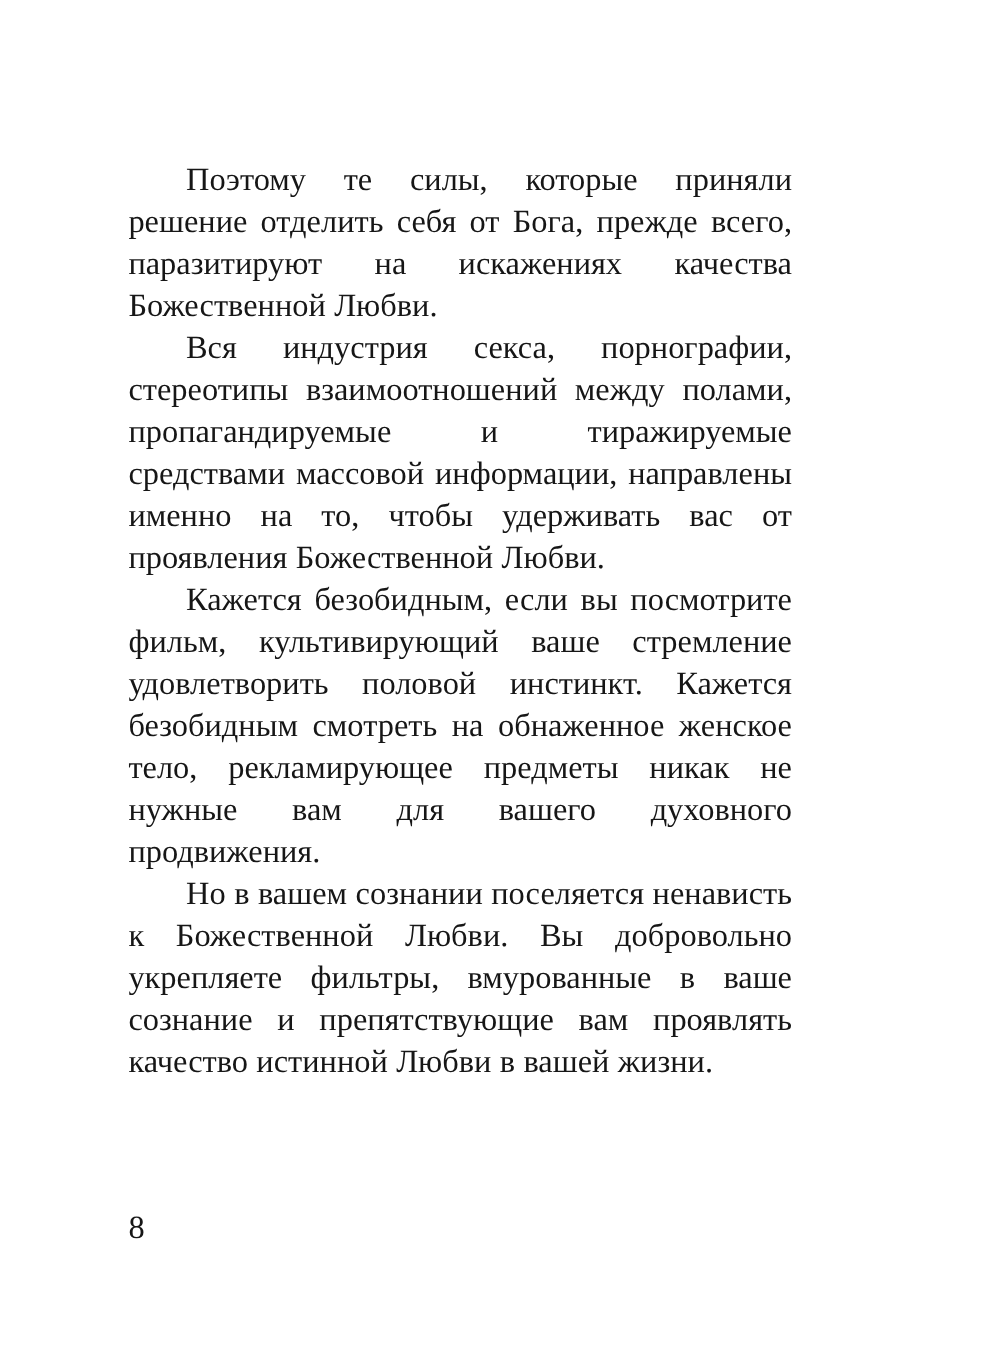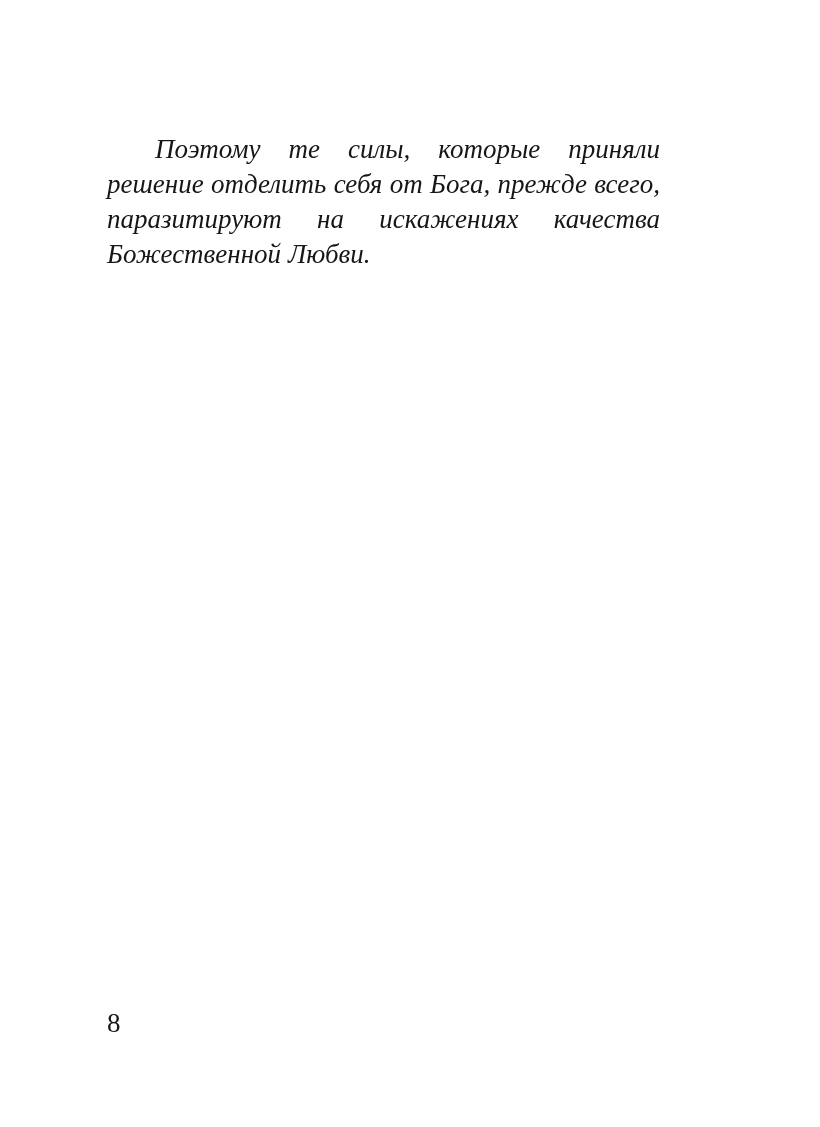--- a/index.html
+++ b/index.html
@@ -17,21 +17,20 @@
     background: #ffffff;
     overflow: hidden;
     box-sizing: border-box;
   }
 
   .text-block {
     position: absolute;
     left: 107px;
     top: 132px;
     width: 553px;
-    font-style: italic;
   }
 
   .body-paragraph {
     margin: 0;
     padding: 0;
     font-family: "Liberation Serif", "DejaVu Serif", serif;
     font-size: 27px;
     line-height: 35px;
     color: #161616;
     text-align: justify;
@@ -53,17 +52,20 @@
     text-align: left;
   }
 </style>
 </head>
 <body>
 
 <div class="page">
 
   <div class="text-block">
     <p class="body-paragraph">Поэтому те силы, которые приняли решение отделить себя от Бога, прежде всего, паразитируют на искажениях качества Божественной Любви.</p>
+    <p class="body-paragraph">Вся индустрия секса, порнографии, стереотипы взаимоотношений между полами, пропагандируемые и тиражируемые средствами массовой информации, направлены именно на то, чтобы удерживать вас от проявления Божественной Любви.</p>
+    <p class="body-paragraph">Кажется безобидным, если вы посмотрите фильм, культивирующий ваше стремление удовлетворить половой инстинкт. Кажется безобидным смотреть на обнаженное женское тело, рекламирующее предметы никак не нужные вам для вашего духовного продвижения.</p>
+    <p class="body-paragraph">Но в вашем сознании поселяется ненависть к Божественной Любви. Вы добровольно укрепляете фильтры, вмурованные в ваше сознание и препятствующие вам проявлять качество истинной Любви в вашей жизни.</p>
   </div>
 
   <div class="page-number">8</div>
 
 </div>
 
 </body></html>

